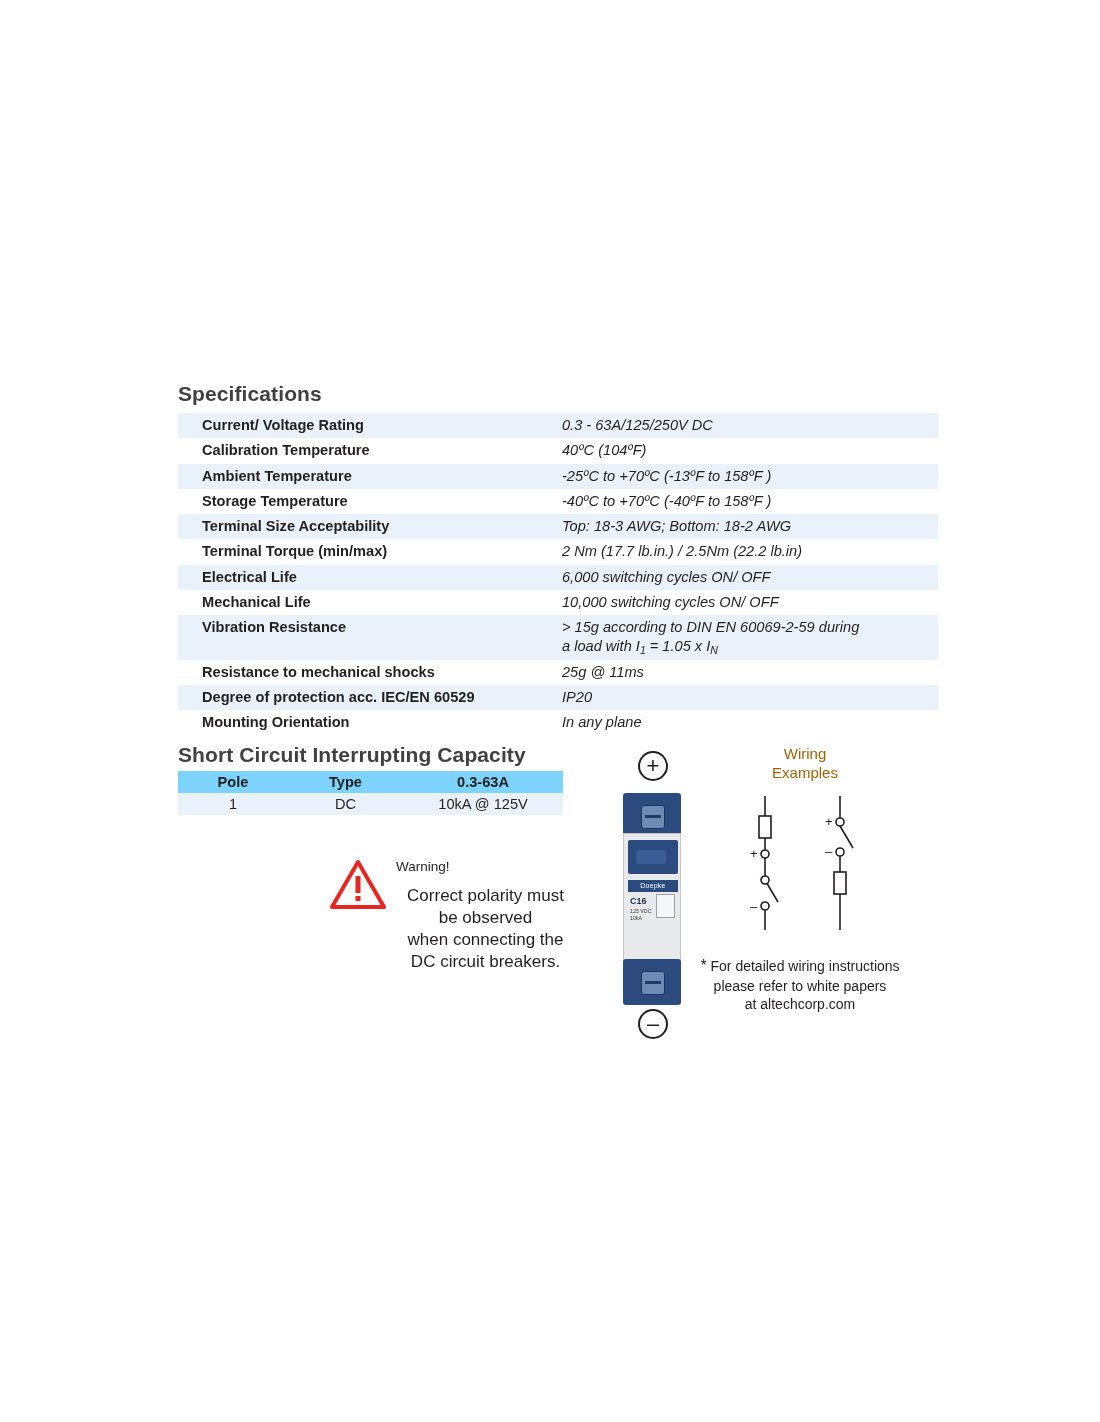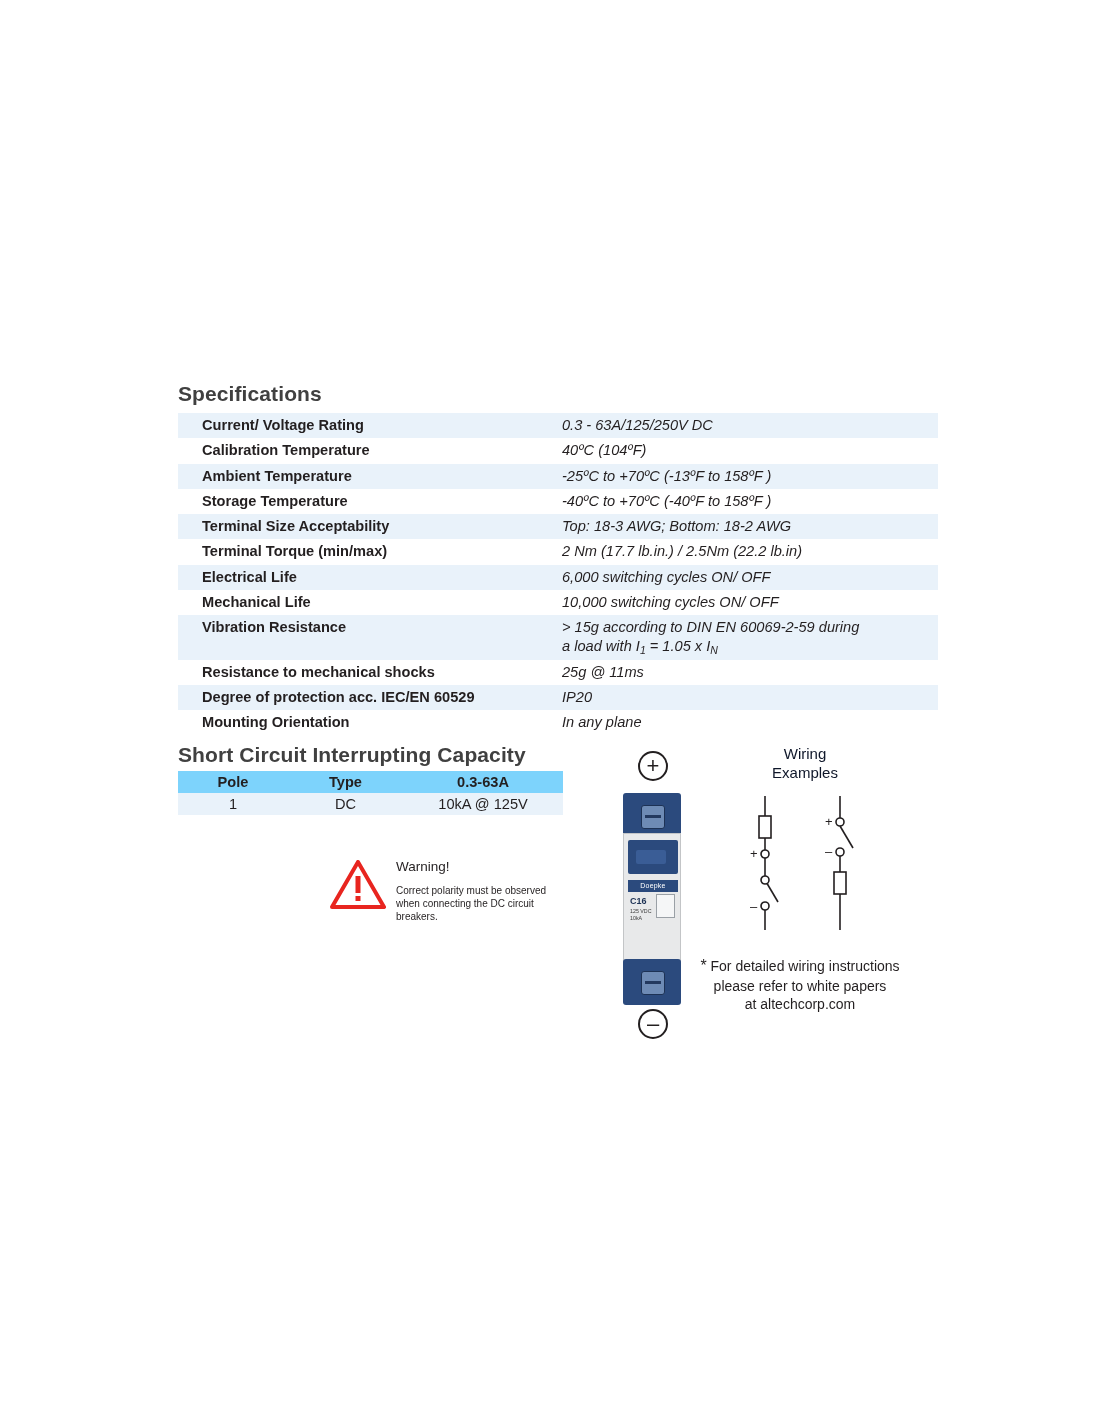--- a/index.html
+++ b/index.html
@@ -108,21 +108,22 @@
   }
   .warn-text {
     margin-left: 10px;
     line-height: 1.28;
   }
   .warn-title {
     font-size: 13.5px;
     margin-bottom: 10px;
   }
   .warn-body {
-    font-size: 10px;
+    font-size: 17px;
+    text-align: center;
   }
 
   
   #breaker-figure {
     position: absolute;
     left: 578px;
     top: 735px;
     width: 80px;
     height: 290px;
   }
@@ -256,21 +257,21 @@
   #wiring-section {
     position: absolute;
     left: 690px;
     top: 744px;
     width: 230px;
     text-align: center;
   }
   .wiring-title {
     font-size: 15px;
     line-height: 1.28;
-    color: #0f172a;
+    color: #a16207;
   }
   #wiring-svg {
     display: block;
     margin: 12px auto 0 auto;
   }
   #wiring-note {
     position: absolute;
     left: 675px;
     top: 955px;
     width: 250px;

